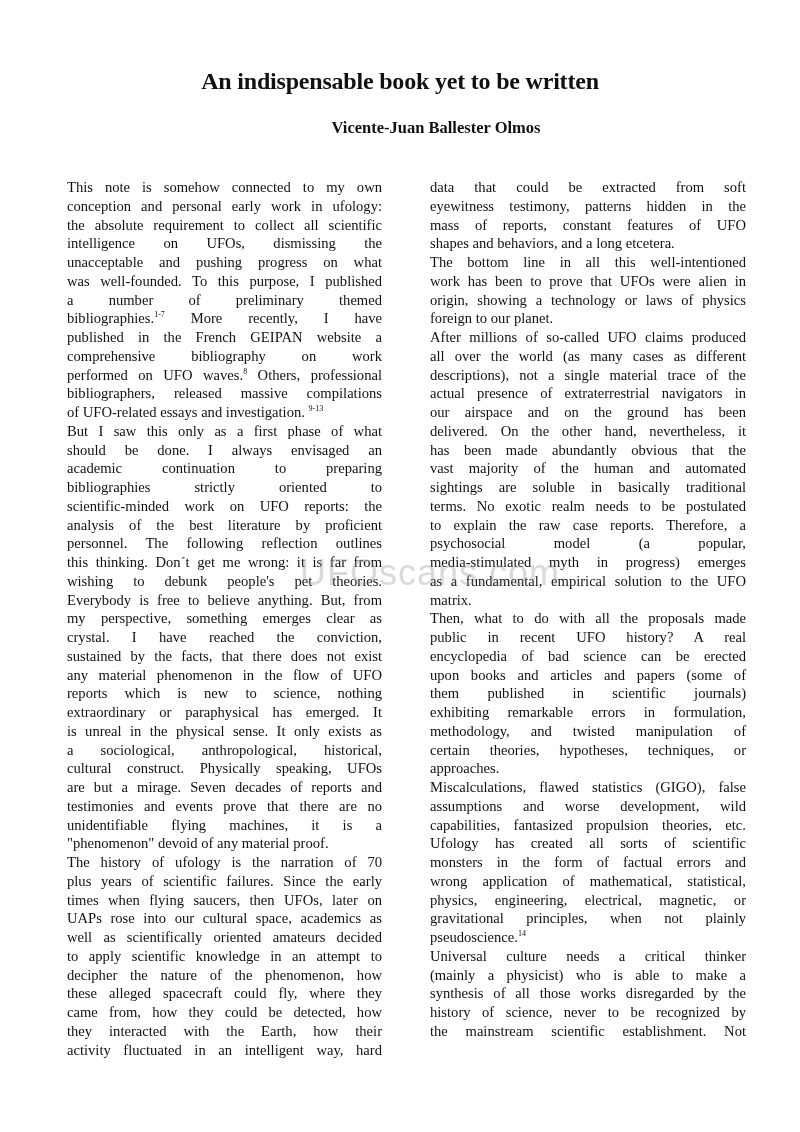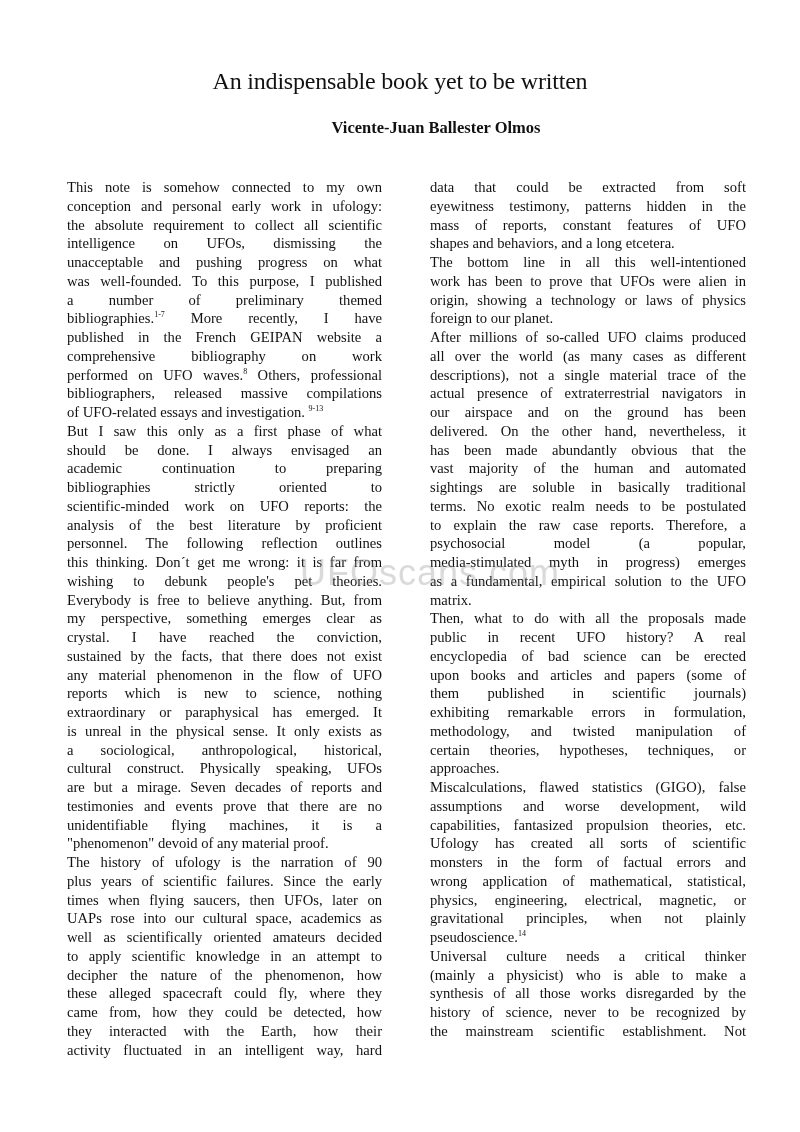--- a/index.html
+++ b/index.html
@@ -1,19 +1,19 @@
 <!DOCTYPE html>
 <html><head>
 <meta charset="utf-8">
 <style>
   html, body { margin: 0; padding: 0; background: #ffffff; }
   body { width: 800px; height: 1132px; position: relative; overflow: hidden;
          font-family: "Liberation Serif", "DejaVu Serif", serif; color: #111; }
   .title { position: absolute; top: 68px; left: 0; width: 800px; text-align: center;
-           font-size: 24px; font-weight: normal; margin: 0; letter-spacing: -0.2px; }
+           font-size: 24px; font-weight: bold; margin: 0; letter-spacing: -0.2px; }
   .author { position: absolute; top: 118px; left: 0; width: 800px; text-align: center;
             font-size: 16.5px; font-weight: bold; margin: 0; padding-left: 36px; }
   .col { position: absolute; top: 178px; font-size: 14.6px; line-height: 18.75px; }
   .col.left { left: 67px; width: 315px; }
   .col.right { left: 430px; width: 316px; }
   .line { display: block; text-align: justify; text-align-last: justify; white-space: nowrap; height: 18.75px; }
   .line.last { text-align-last: left; }
   .line sup { font-size: 8px; vertical-align: 6px; line-height: 0; margin-top: 24px; }
   .watermark { position: absolute; left: 300px; top: 552px; font-family: "Liberation Sans", sans-serif;
                font-size: 36px; color: rgba(150,150,150,0.35); letter-spacing: 1px; pointer-events: none; }
@@ -54,21 +54,21 @@
     <span class="line"><span>any material phenomenon in the flow of UFO</span></span>
     <span class="line"><span>reports which is new to science, nothing</span></span>
     <span class="line"><span>extraordinary or paraphysical has emerged. It</span></span>
     <span class="line"><span>is unreal in the physical sense. It only exists as</span></span>
     <span class="line"><span>a sociological, anthropological, historical,</span></span>
     <span class="line"><span>cultural construct. Physically speaking, UFOs</span></span>
     <span class="line"><span>are but a mirage. Seven decades of reports and</span></span>
     <span class="line"><span>testimonies and events prove that there are no</span></span>
     <span class="line"><span>unidentifiable flying machines, it is a</span></span>
     <span class="line last"><span>"phenomenon" devoid of any material proof.</span></span>
-    <span class="line"><span>The history of ufology is the narration of 90</span></span>
+    <span class="line"><span>The history of ufology is the narration of 70</span></span>
     <span class="line"><span>plus years of scientific failures. Since the early</span></span>
     <span class="line"><span>times when flying saucers, then UFOs, later on</span></span>
     <span class="line"><span>UAPs rose into our cultural space, academics as</span></span>
     <span class="line"><span>well as scientifically oriented amateurs decided</span></span>
     <span class="line"><span>to apply scientific knowledge in an attempt to</span></span>
     <span class="line"><span>decipher the nature of the phenomenon, how</span></span>
     <span class="line"><span>these alleged spacecraft could fly, where they</span></span>
     <span class="line"><span>came from, how they could be detected, how</span></span>
     <span class="line"><span>they interacted with the Earth, how their</span></span>
     <span class="line"><span>activity fluctuated in an intelligent way, hard</span></span>

